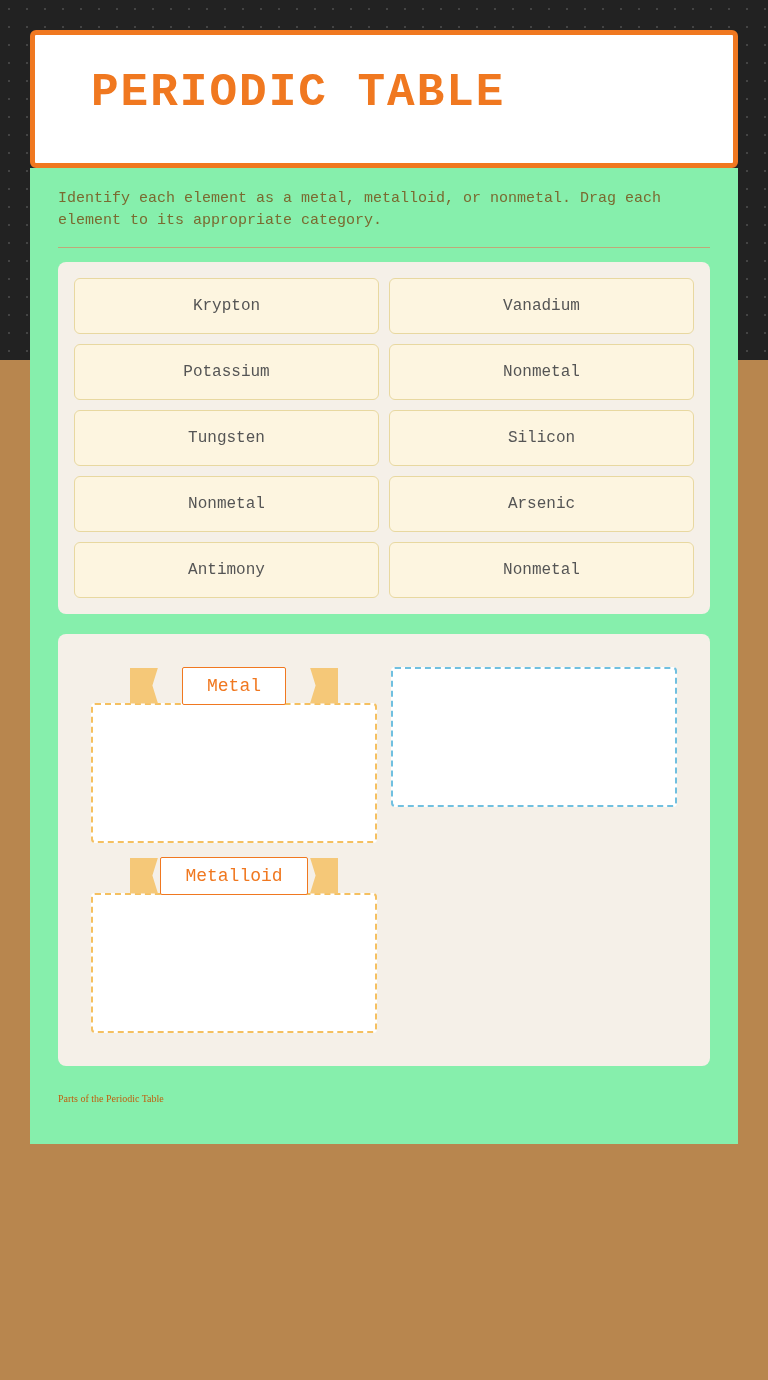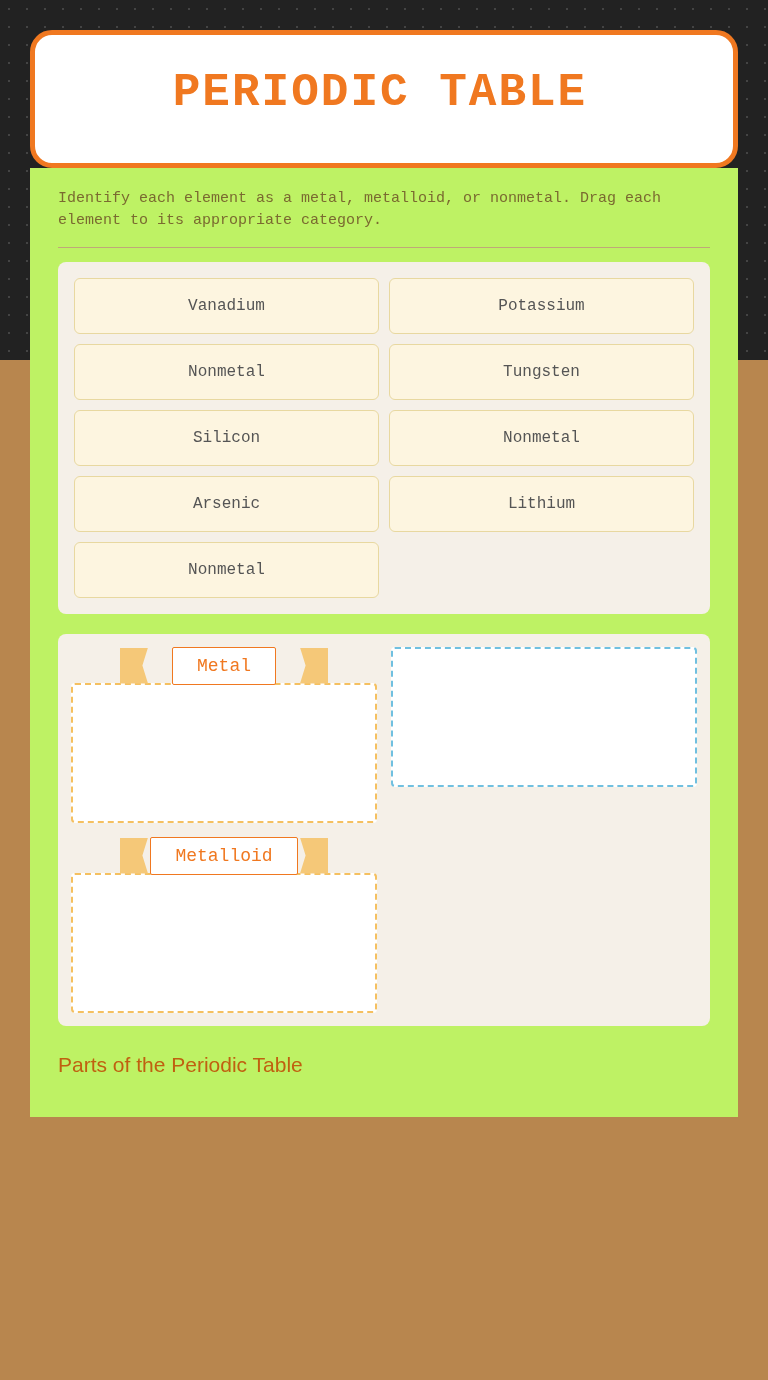--- a/index.html
+++ b/index.html
@@ -29,40 +29,39 @@
     .main-content {
       position: relative;
       z-index: 1;
       padding: 30px 30px 40px 30px;
     }
 
     
     .title-box {
       background: white;
       border: 5px solid #f07820;
-      border-radius: 22px;
-      padding: 30px 40px 40px 32px;
-      text-align: center;
+      border-radius: 6px;
+      padding: 30px 40px 40px 56px;
       margin-bottom: 0;
       position: relative;
     }
 
     .title-text {
       color: #f07820;
       font-size: 46px;
       font-weight: bold;
       line-height: 1.25;
       font-family: 'Courier New', Courier, monospace;
       text-transform: uppercase;
       letter-spacing: 2px;
     }
 
     
     .lower-section {
-      background-color: #bef264;
+      background-color: #86efac;
       padding: 20px 28px 40px 28px;
       margin-top: 0;
     }
 
     .instructions {
       color: #7a6a30;
       font-size: 15px;
       font-family: 'Courier New', Courier, monospace;
       margin-bottom: 14px;
       line-height: 1.5;
@@ -97,21 +96,21 @@
       font-family: 'Courier New', Courier, monospace;
       font-size: 16px;
       color: #555;
       cursor: grab;
     }
 
     
     .drop-zones-container {
       background: #f5f0e8;
       border-radius: 8px;
-      padding: 13px;
+      padding: 33px;
       display: grid;
       grid-template-columns: 1fr 1fr;
       gap: 14px;
       margin-bottom: 24px;
     }
 
     .drop-zone-wrapper {
       display: flex;
       flex-direction: column;
       align-items: flex-start;
@@ -202,22 +201,22 @@
     }
 
     
     .metalloid-wrapper {
       grid-column: 1;
     }
 
     
     .footer-text {
       color: #c06010;
-      font-family: Liberation Sans, sans-serif;
-      font-size: 21px;
+      font-family: Liberation Serif, serif;
+      font-size: 10px;
       margin-top: 27px;
     }
   </style>
 </head>
 <body>
 
 <div class="polka-top"></div>
 
 <div class="main-content">
 
@@ -228,28 +227,29 @@
   </div>
 
   <div class="lower-section">
 
     <p class="instructions">Identify each element as a metal, metalloid, or nonmetal. Drag each element to its appropriate category.</p>
     <hr class="divider">
 
     <div class="elements-container">
       <div class="elements-grid">
 
+      <div class="element-card" draggable="true">Krypton</div>
           <div class="element-card" draggable="true">Vanadium</div>
           <div class="element-card" draggable="true">Potassium</div>
           <div class="element-card" draggable="true">Nonmetal</div>
           <div class="element-card" draggable="true">Tungsten</div>
           <div class="element-card" draggable="true">Silicon</div>
           <div class="element-card" draggable="true">Nonmetal</div>
           <div class="element-card" draggable="true">Arsenic</div>
-          <div class="element-card" draggable="true">Lithium</div>
+          <div class="element-card" draggable="true">Antimony</div>
           <div class="element-card" draggable="true">Nonmetal</div>
         </div>
     </div>
 
     <div class="drop-zones-container">
 
       <div class="drop-zone-wrapper">
         <div class="ribbon-label ribbon-orange">
           <div class="ribbon-label-inner">Metal</div>
         </div>

